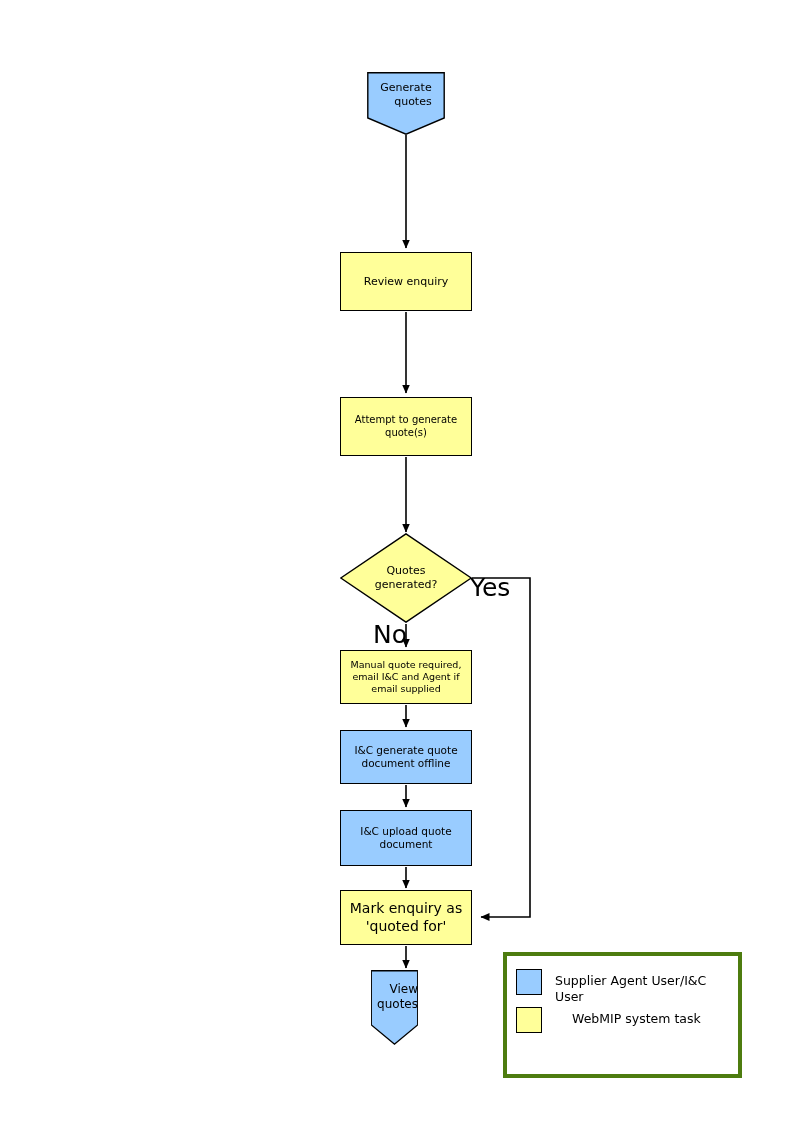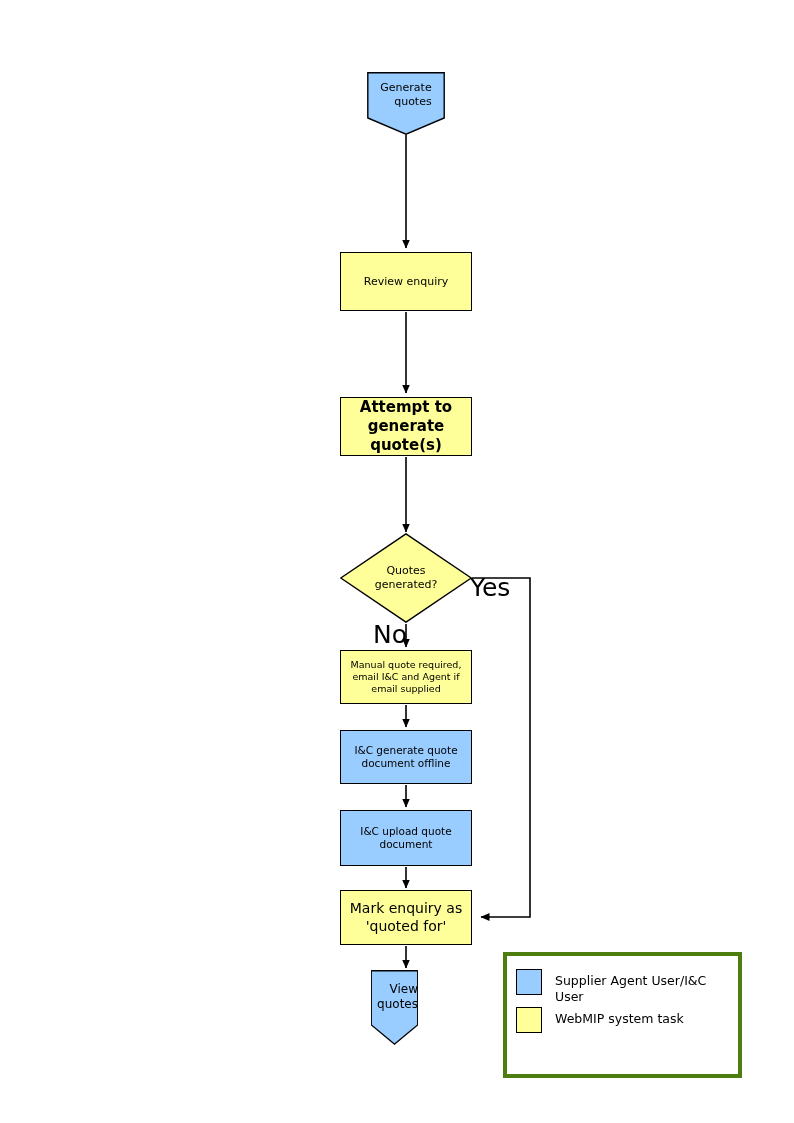--- a/index.html
+++ b/index.html
@@ -162,21 +162,21 @@
     <polygon points="0.8,0.8 77.2,0.8 77.2,46 39,62.2 0.8,46" fill="#99ccff" stroke="#000000" stroke-width="1.4"></polygon>
   </svg>
   <div class="penta-label">Generate
 quotes</div>
 </div>
 
 <div class="node rect fill-yellow" style="left:340px; top:252px; width:132px; height:59px; font-size:11px;">
   <span>Review enquiry</span>
 </div>
 
-<div class="node rect fill-yellow" style="left:340px; top:397px; width:132px; height:59px; font-size:15px;font-weight:bold;">
+<div class="node rect fill-yellow" style="left:340px; top:397px; width:132px; height:59px; font-size:10px;">
   <span>Attempt to generate
 quote(s)</span>
 </div>
 
 <div class="diamond" style="left:340px; top:533px; width:132px; height:90px; font-size:11px;">
   <svg class="dia-shape" viewBox="0 0 132 90" preserveAspectRatio="none">
     <polygon points="66,0.8 131.2,45 66,89.2 0.8,45" fill="#ffff99" stroke="#000000" stroke-width="1.4"></polygon>
   </svg>
   <div class="dia-label">Quotes
 generated?</div>
@@ -211,17 +211,17 @@
     <polygon points="0.8,0.8 69.2,0.8 69.2,55 35,74.2 0.8,55" fill="#99ccff" stroke="#000000" stroke-width="1.4"></polygon>
   </svg>
   <div class="penta-label">View quotes</div>
 </div>
 
 <div id="legend">
   <div class="legend-row" style="top:13px;">
     <span class="legend-swatch" style="background:#99ccff;"></span>
     <span class="legend-text">Supplier Agent User/I&amp;C User</span>
   </div>
-  <div class="legend-row" style="top:51px;">
+  <div class="legend-row" style="top:51px;gap:17px;">
     <span class="legend-swatch" style="background:#ffff99;"></span>
     <span class="legend-text">WebMIP system task</span>
   </div>
 </div>
 
 </body></html>

